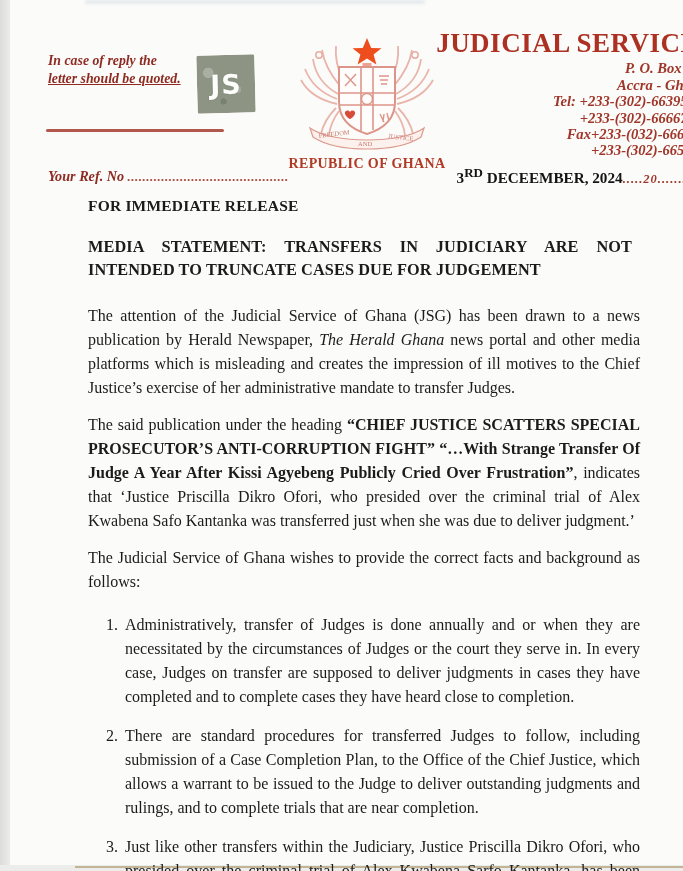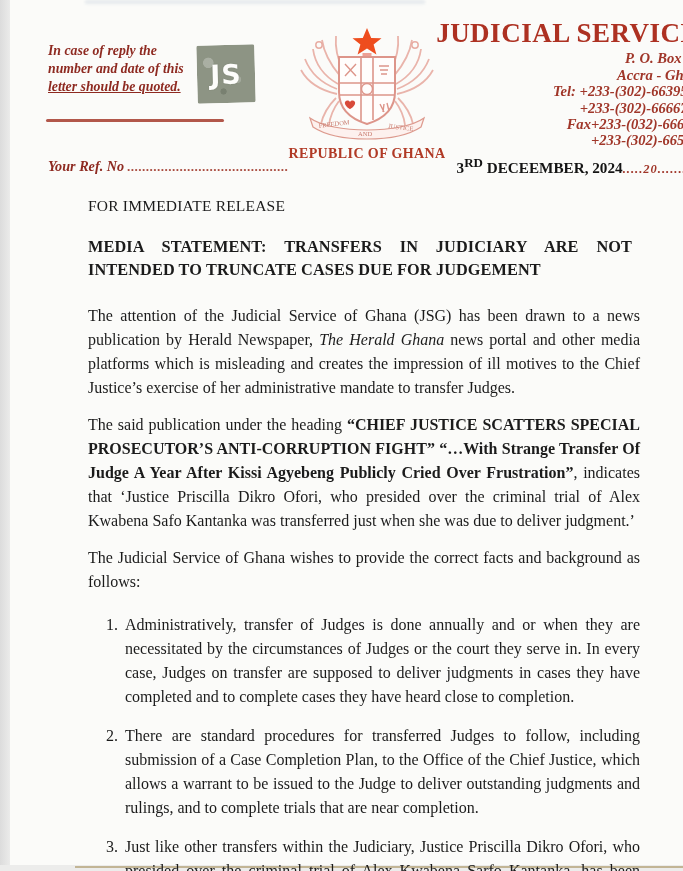--- a/index.html
+++ b/index.html
@@ -10,21 +10,21 @@
   }
   
   .scan-edge-left{position:absolute;left:0;top:0;width:10px;height:871px;
     background:linear-gradient(to right,#dcdcdc,#ebebea);}
   .scan-edge-bottom{position:absolute;left:0;bottom:0;width:683px;height:6px;background:#ececeb;}
   .scan-edge-bottom::after{content:"";position:absolute;left:75px;top:1px;right:0;height:2px;background:#c2b595;}
   .scan-smudge-top{position:absolute;left:85px;top:0;width:340px;height:4px;
     background:#ccd6df;opacity:.45;filter:blur(1.5px);}
 
   
-  .letterhead{position:absolute;left:0;top:6px;width:683px;height:195px;}
+  .letterhead{position:absolute;left:0;top:16px;width:683px;height:195px;}
 
   .notice-box{position:absolute;left:48px;top:36px;width:172px;
     color:#8e2a21;font-weight:bold;font-style:italic;font-size:13.8px;line-height:1.32;}
   .notice-box .line3{text-decoration:underline;}
   .notice-rule{position:absolute;left:46px;top:113px;width:178px;height:3px;background:#a53a2d;border-radius:2px;opacity:.85;}
 
   .js-stamp{position:absolute;left:197px;top:39px;width:58px;height:58px;
     background:
       radial-gradient(circle at 20% 30%, rgba(255,255,255,.25) 0 8%, transparent 9%),
       radial-gradient(circle at 70% 60%, rgba(255,255,255,.2) 0 6%, transparent 7%),
@@ -44,40 +44,39 @@
 
   .right-col{position:absolute;top:13px;right:-16px;text-align:right;white-space:nowrap;}
   .org-name{font-family:"Liberation Serif", serif;font-weight:bold;font-size:27px;color:#ad3122;letter-spacing:.5px;line-height:1.05;}
   .address{margin-top:3px;color:#a03629;font-weight:bold;font-style:italic;font-size:14.6px;line-height:16.4px;}
   .date-line{margin-top:6px;font-size:15.2px;color:#141414;font-weight:bold;white-space:nowrap;}
   .date-line sup{font-size:13px;margin-top:7px;}
   .date-line .form{color:#a03629;font-weight:bold;font-style:italic;font-size:12.5px;letter-spacing:1px;}
 
   
   .doc-body{position:absolute;left:88px;top:197px;width:552px;color:#1b1b1b;font-size:16px;}
-  .release-line{font-weight:normal;font-size:15.5px;letter-spacing:.2px;margin:0 0 20px 0;}
+  .release-line{font-weight:bold;font-size:15.5px;letter-spacing:.2px;margin:0 0 20px 0;}
   .doc-title{font-weight:bold;font-size:16.3px;line-height:23px;text-align:justify;margin:0 8px 23px 0;letter-spacing:.1px;}
   .para{margin:0 0 13px 0;line-height:24px;text-align:justify;}
   .para .it{font-style:italic;}
   .para .bd{font-weight:bold;}
   ol.facts{margin:19px 0 0 0;padding:0 0 0 34px;}
   ol.facts li{margin:12px 0 15px 0;line-height:24px;text-align:justify;padding-left:3px;}
 </style>
 </head>
 <body>
 
 <div class="scan-smudge-top"></div>
 <div class="scan-edge-left"></div>
 <div class="scan-edge-bottom"></div>
 
 <div class="letterhead">
 
   <div class="notice-box">
       <div>In case of reply the</div>
-      <div>number and date of this</div>
       <div class="line3">letter should be quoted.</div>
     </div>
   <div class="notice-rule"></div>
 
   <div class="js-stamp">
     <span>JS</span>
   </div>
 
   <div class="ref-line ref-your"><span>Your Ref. No </span><span class="dots">...........................................</span></div>
 

